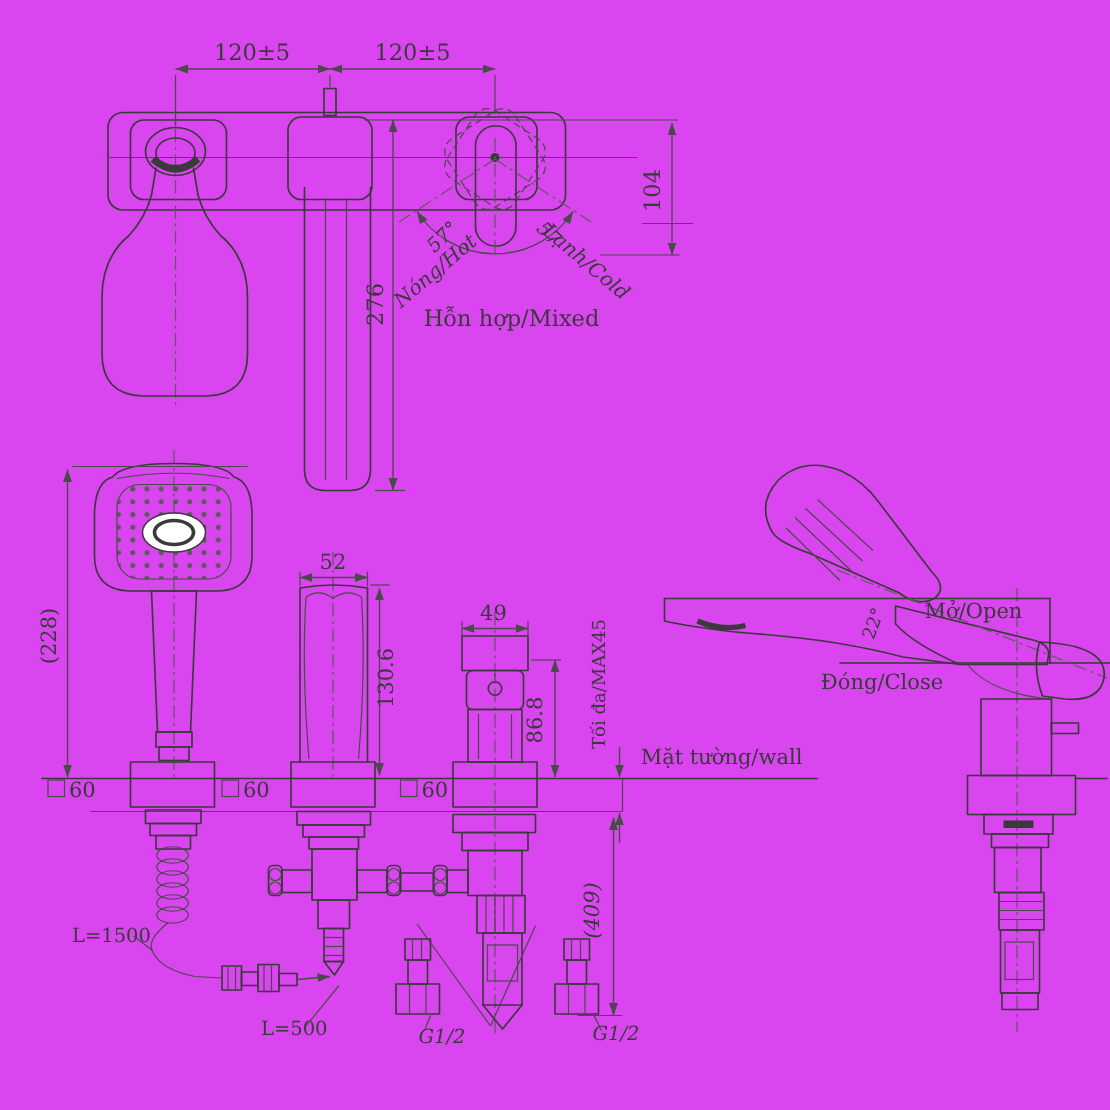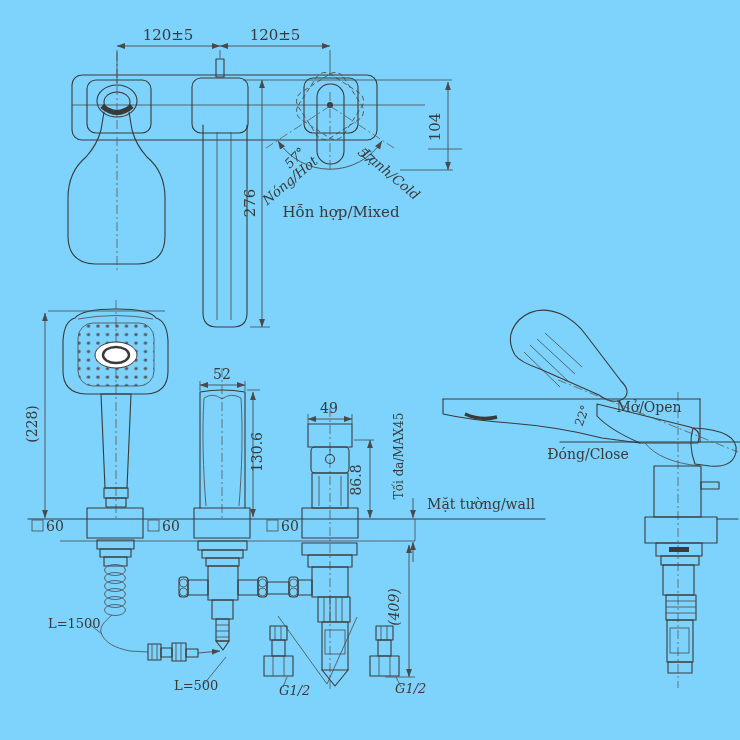--- a/index.html
+++ b/index.html
@@ -1,16 +1,16 @@
 <!DOCTYPE html>
 <html><head>
 <meta charset="utf-8">
 <style>
   html,body{margin:0;padding:0;background:#fff;}
-  .sheet{position:relative;width:740px;height:740px;background:#7dd3fc;overflow:hidden;
+  .sheet{position:relative;width:740px;height:740px;background:#d946ef;overflow:hidden;
          font-family:"DejaVu Serif","Liberation Serif",serif;}
   svg{display:block}
   svg text{fill:#3a3a3a;font-family:"DejaVu Serif","Liberation Serif",serif;}
   .ol{fill:none;stroke:#3a3a3a;stroke-width:1.1;stroke-linejoin:round;stroke-linecap:round;}
   .thin{fill:none;stroke:#4a4a4a;stroke-width:0.8;}
   .dim{fill:none;stroke:#4a4a4a;stroke-width:0.9;}
   .dash{fill:none;stroke:#4a4a4a;stroke-width:0.8;stroke-dasharray:5 3;}
   .cdash{fill:none;stroke:#5a5a5a;stroke-width:0.8;stroke-dasharray:9 3 2 3;}
   .dark{fill:#3a3a3a;stroke:none;}
 </style>

